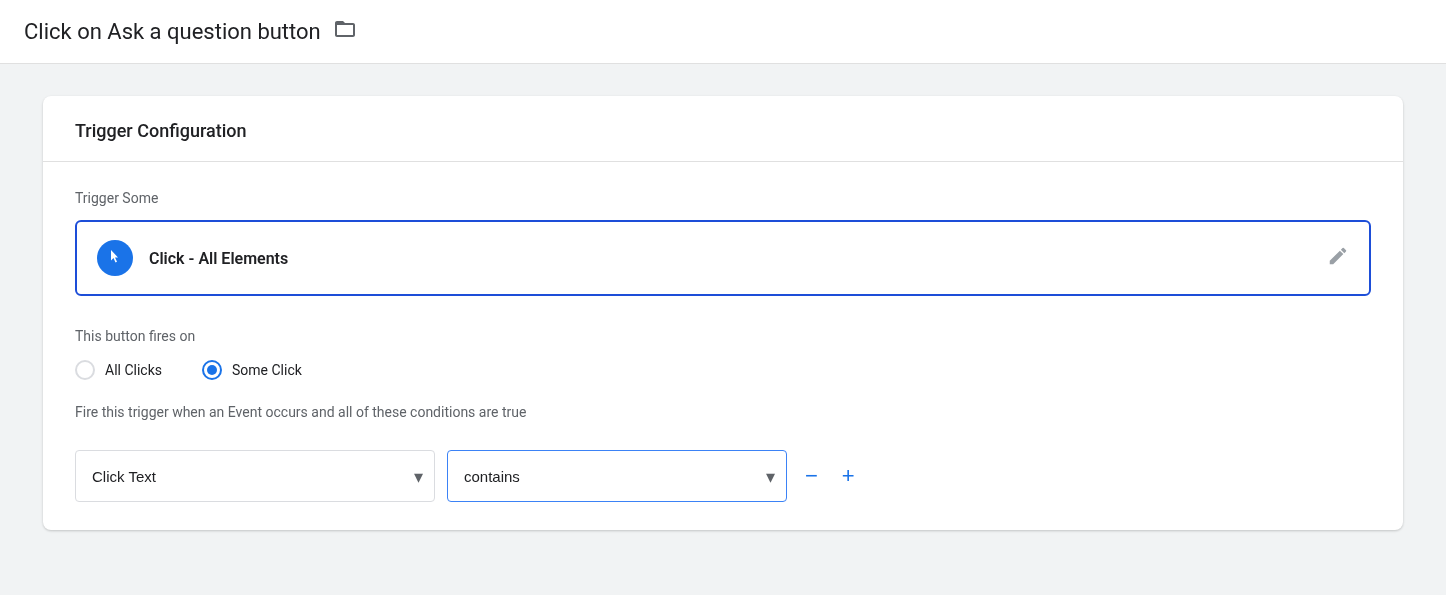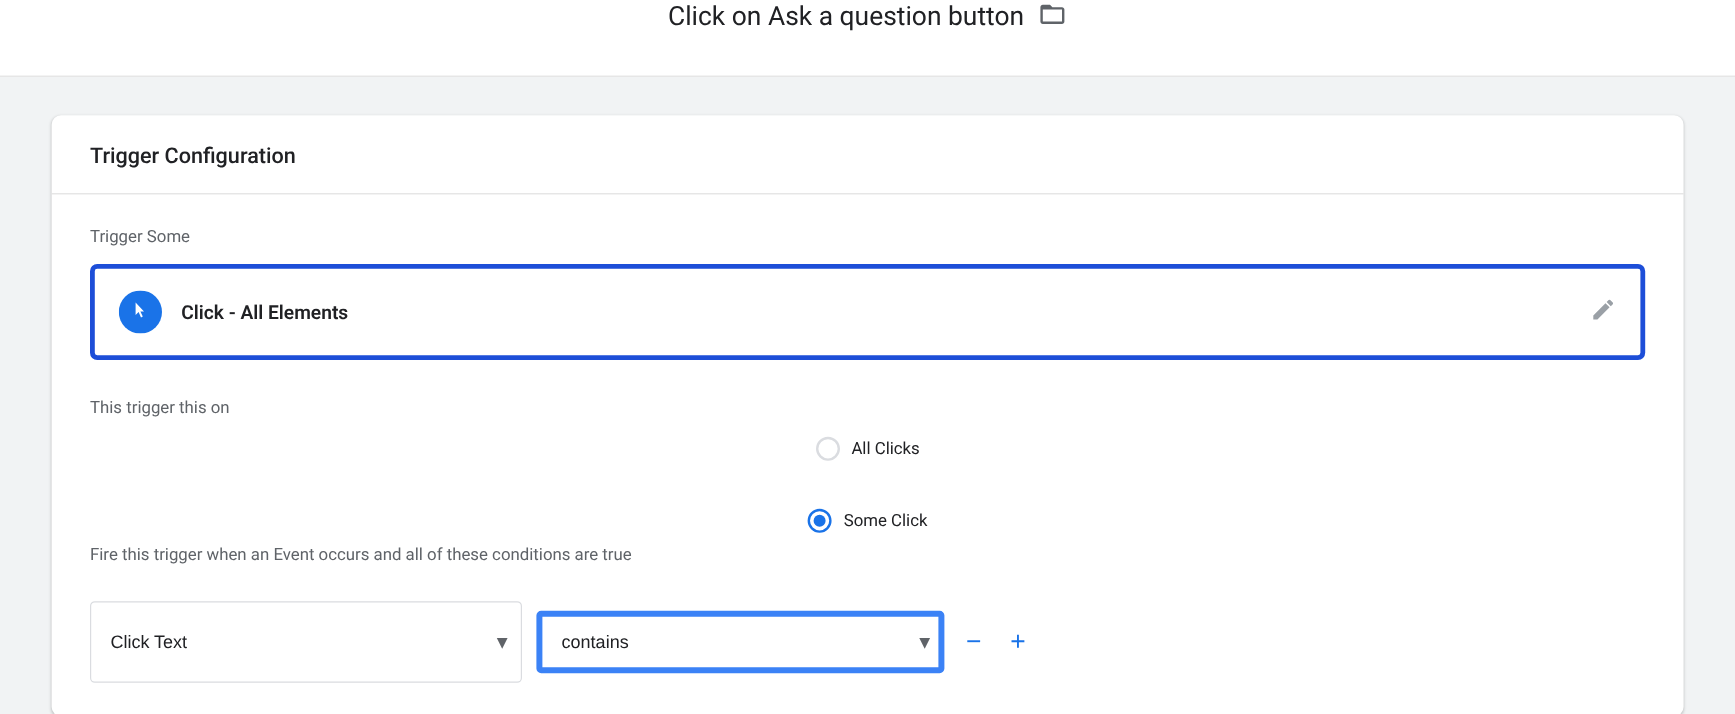--- a/index.html
+++ b/index.html
@@ -12,21 +12,20 @@
 
     
     .header {
       background: #fff;
       border-bottom: 1px solid #e0e0e0;
       display: flex;
       align-items: center;
       justify-content: space-between;
       padding: 0 24px;
       height: 64px;
-      flex-direction: column;
     }
     .header-left {
       display: flex;
       align-items: center;
       gap: 12px;
     }
     .header-title {
       font-size: 22px;
       font-weight: 400;
       color: #202124;
@@ -77,21 +76,21 @@
     }
 
     
     .section-label {
       font-size: 14px;
       color: #5f6368;
       margin-bottom: 14px;
     }
 
     .trigger-type-box {
-      border: 4px solid #1d4ed8;
+      border: 2px solid #1d4ed8;
       border-radius: 6px;
       display: flex;
       align-items: center;
       justify-content: space-between;
       padding: 18px 20px;
       margin-bottom: 32px;
     }
     .trigger-type-left {
       display: flex;
       align-items: center;
@@ -116,22 +115,21 @@
     .fires-on-label {
       font-size: 14px;
       color: #5f6368;
       margin-bottom: 16px;
     }
 
     .radio-group {
       display: flex;
       align-items: center;
       gap: 40px;
-      margin-bottom: 11px;
-      flex-direction: column;
+      margin-bottom: 24px;
     }
 
     .radio-option {
       display: flex;
       align-items: center;
       gap: 10px;
       cursor: pointer;
     }
 
     .radio-circle {
@@ -173,21 +171,21 @@
       align-items: center;
       gap: 12px;
     }
 
     .select-wrapper {
       position: relative;
       flex: 0 0 360px;
     }
     .select-wrapper select {
       width: 100%;
-      height: 68px;
+      height: 52px;
       border: 1px solid #dadce0;
       border-radius: 4px;
       background: #fff;
       font-size: 15px;
       color: #202124;
       padding: 0 40px 0 16px;
       appearance: none;
       -webkit-appearance: none;
       cursor: pointer;
     }
@@ -201,21 +199,21 @@
       font-size: 18px;
     }
 
     .select-wrapper-sm {
       position: relative;
       flex: 0 0 340px;
     }
     .select-wrapper-sm select {
       width: 100%;
       height: 52px;
-      border: 5px solid #3b82f6;
+      border: 1px solid #3b82f6;
       border-radius: 4px;
       background: #fff;
       font-size: 15px;
       color: #202124;
       padding: 0 40px 0 16px;
       appearance: none;
       -webkit-appearance: none;
       cursor: pointer;
     }
     .select-wrapper-sm .chevron {
@@ -291,21 +289,21 @@
           </svg>
           <span class="trigger-name">Click - All Elements</span>
         </div>
         <span class="pencil-icon">
           <svg width="22" height="22" viewBox="0 0 24 24" fill="none" xmlns="http://www.w3.org/2000/svg">
             <path d="M3 17.25V21h3.75L17.81 9.94l-3.75-3.75L3 17.25zM20.71 7.04c.39-.39.39-1.02 0-1.41l-2.34-2.34a1 1 0 00-1.41 0l-1.83 1.83 3.75 3.75 1.83-1.83z" fill="#9aa0a6"></path>
           </svg>
         </span>
       </div>
 
-      <div class="fires-on-label">This trigger this on</div>
+      <div class="fires-on-label">This button fires on</div>
       <div class="radio-group">
         <label class="radio-option">
           <div class="radio-circle"></div>
           <span class="radio-label">All Clicks</span>
         </label>
         <label class="radio-option">
           <div class="radio-circle selected"></div>
           <span class="radio-label">Some Click</span>
         </label>
       </div>

